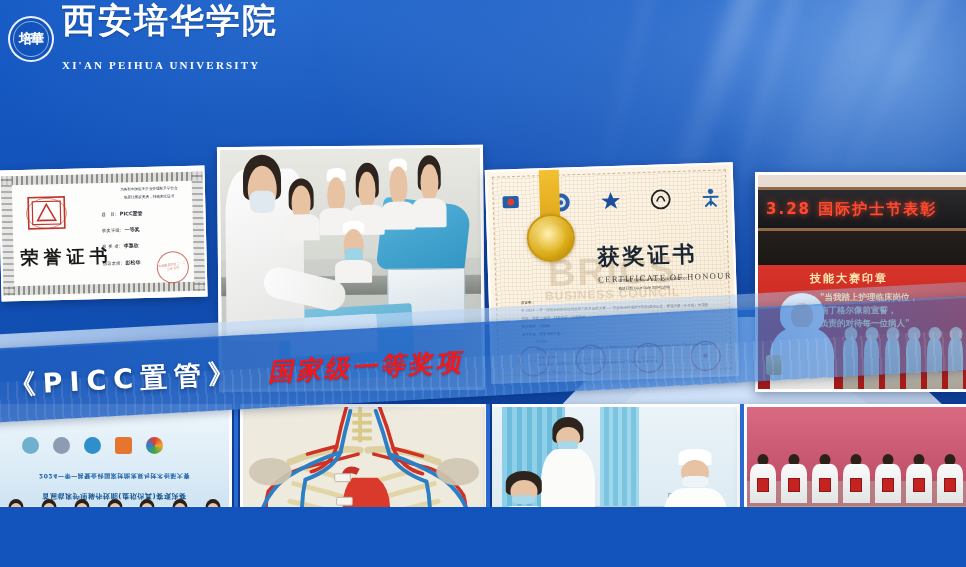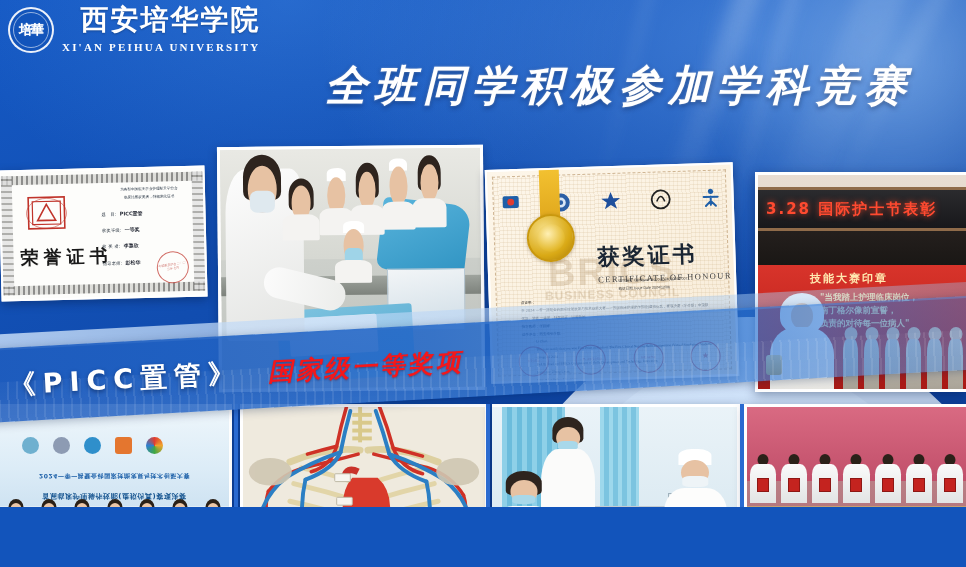--- a/index.html
+++ b/index.html
@@ -67,27 +67,27 @@
     content:""; position:absolute; inset:3px; border-radius:50%;
     border:1px solid rgba(255,255,255,.55);
   }
   .logo-seal .glyphs {
     font-size:13px; color:#fff; line-height:1;
     letter-spacing:-1px; font-weight:700;
     text-shadow:0 0 1px rgba(255,255,255,.7);
   }
   .logo-text { display:flex; flex-direction:column; line-height:1; }
   .logo-cn {
-    font-size:28px; font-weight:700; color:#fff; letter-spacing:2px;
-    font-family:Liberation Serif, serif;
+    font-size:34px; font-weight:700; color:#fff; letter-spacing:2px;
+    font-family:Liberation Mono, monospace;
     text-shadow:0 1px 2px rgba(0,0,0,.25);
     text-align:right;
   }
   .logo-en {
-    font-size:11px; color:#fff; letter-spacing:2.2px; margin-top:8px;
+    font-size:11px; color:#fff; letter-spacing:2.2px; margin-top:20px;
     font-family:"Liberation Serif", serif; font-weight:700;
   }
 
   .slide-title {
     position:absolute; left:325px; top:58px;
     font-size:42px; font-weight:700; color:#fff;
     letter-spacing:7px;
     font-family:"DejaVu Sans", sans-serif;
     font-style:italic;
     text-shadow:0 2px 5px rgba(0,20,60,.45), 0 0 2px rgba(255,255,255,.5);
@@ -403,21 +403,20 @@
   <div class="logo-block">
     <div class="logo-seal">
       <span class="glyphs">培華</span>
     </div>
     <div class="logo-text">
       <span class="logo-cn">西安培华学院</span>
       <span class="logo-en">XI'AN PEIHUA UNIVERSITY</span>
     </div>
   </div>
 
-  <div class="slide-title">全班同学积极参加学科竞赛</div>
 
   <div class="frame" id="cert-honor">
     <div class="inner">
       <div class="cert1-bg"></div>
       <div class="cert1-border-t"></div>
       <div class="cert1-border-b"></div>
       <div class="cert1-border-l"></div>
       <div class="cert1-border-r"></div>
 
       <div class="cert1-logo">

